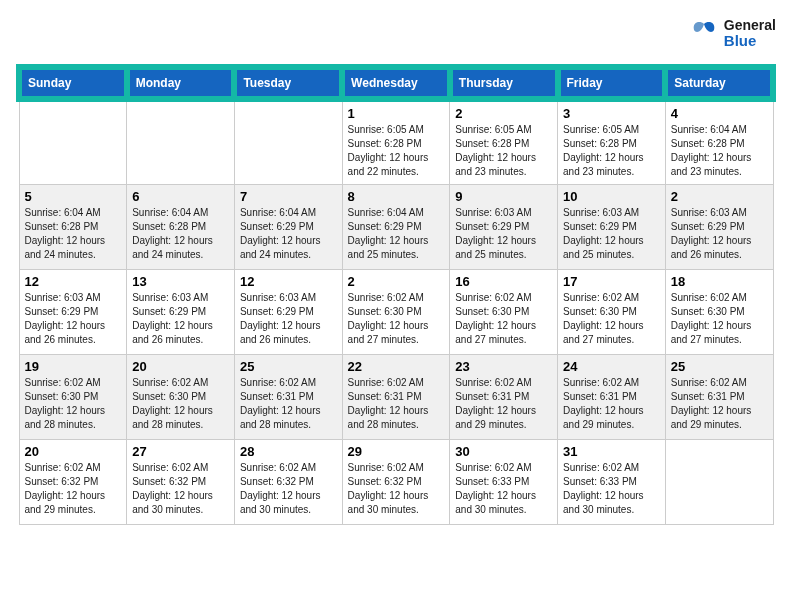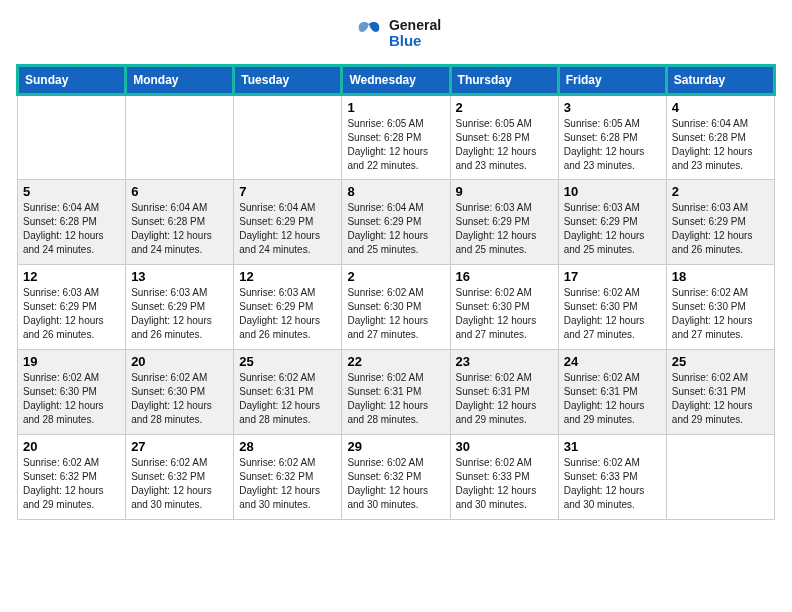--- a/index.html
+++ b/index.html
@@ -5,21 +5,21 @@
     * { box-sizing: border-box; margin: 0; padding: 0; }
     body {
       font-family: Arial, sans-serif;
       background: #fff;
       width: 792px;
       min-height: 612px;
       padding: 16px;
     }
     .header {
       display: flex;
-      justify-content: center;
+      justify-content: flex-end;
       align-items: flex-start;
       margin-bottom: 12px;
     }
     .logo {
       display: flex;
       align-items: center;
       gap: 4px;
     }
     .title-block {
       text-align: right;
@@ -38,21 +38,21 @@
       border-collapse: collapse;
       font-size: 11px;
     }
     .calendar th {
       background: #1565c0;
       color: #fff;
       text-align: left;
       padding: 6px 6px;
       font-size: 12px;
       font-weight: bold;
-      border: 3px solid #14b8a6;
+      border: 6px solid #14b8a6;
     }
     .calendar td {
       border: 1px solid #ccc;
       vertical-align: top;
       padding: 4px 5px;
       width: calc(100% / 7);
       min-height: 85px;
       height: 85px;
     }
     .day-num {

